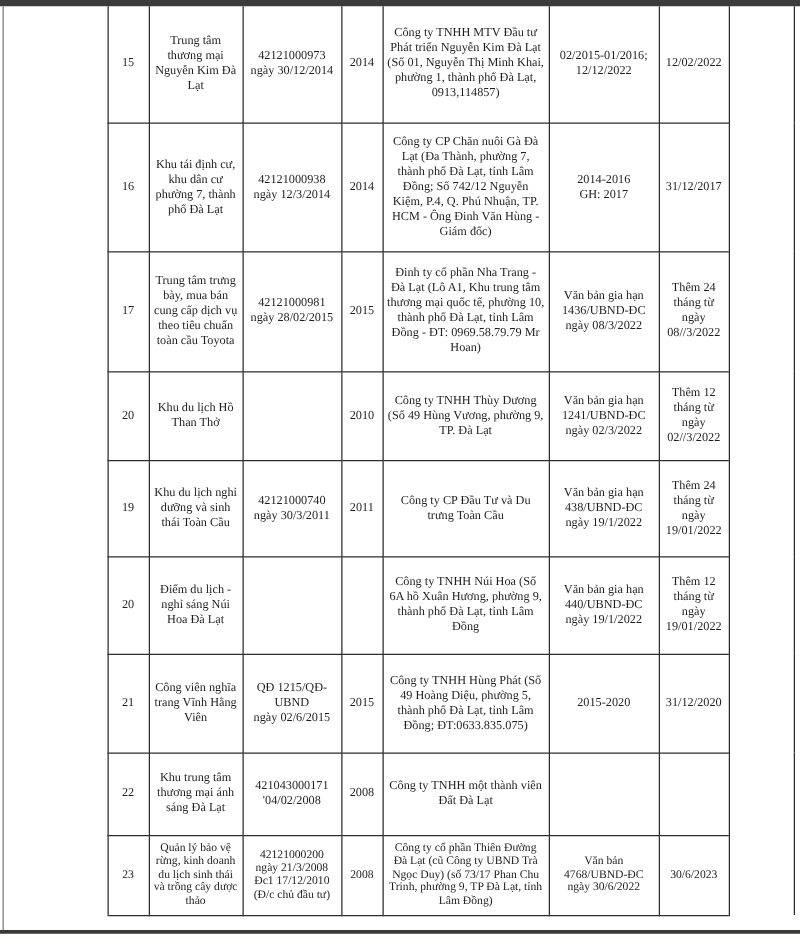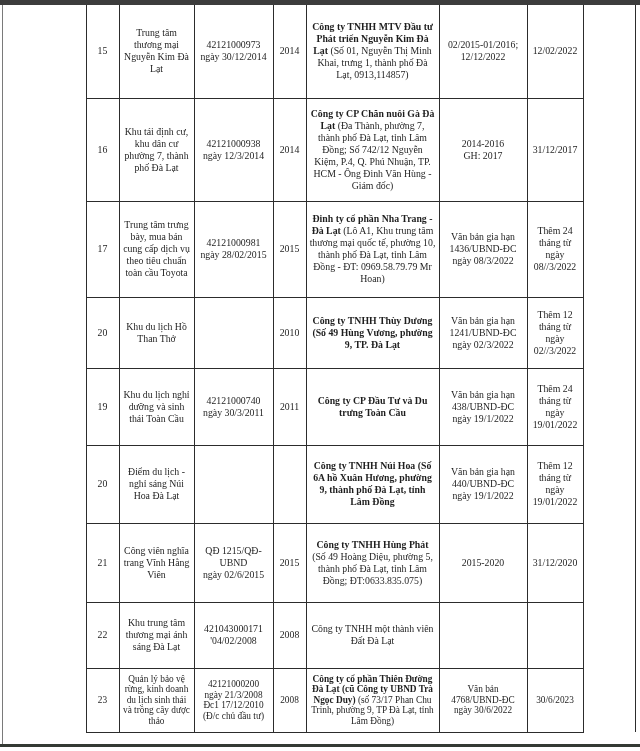--- a/index.html
+++ b/index.html
@@ -8,21 +8,21 @@
   #topbar{position:absolute;left:0;top:0;width:640px;height:5px;background:#3c3c3c;}
   #bottombar{position:absolute;left:0;top:744px;width:640px;height:3px;background:#343a34;}
   #pageedge{position:absolute;left:2px;top:5px;width:1px;height:740px;background:#7a7a7a;}
   table{position:absolute;left:3px;top:5px;border-collapse:collapse;table-layout:fixed;width:632px;}
   td{border:1px solid #2c2c2c;padding:1px 3px;text-align:center;vertical-align:middle;
      font-size:9.8px;line-height:12px;overflow:hidden;word-wrap:break-word;}
   tr.first > td{border-top:none;}
   td.tall{border-top:none;border-bottom:none;}
   td.tall-left{border-left:none;}
   td.pre{white-space:pre-line;}
-  .cb{font-weight:bold;}
+  .cb{font-weight:normal;}
   tr.r23 td{font-size:9.3px;line-height:10.5px;}
   .c1{width:83px}.c2{width:33px}.c3{width:75px}.c4{width:79px}.c5{width:33px}
   .c6{width:133px}.c7{width:88px}.c8{width:56px}.c9{width:52px}
 </style>
 </head>
 <body>
 
 <div id="page">
   <div id="topbar"></div>
   <div id="pageedge"></div>
@@ -41,21 +41,21 @@
     </colgroup>
 
     <tbody>
         <tr class="first" style="height:93px">
       <td class="tall tall-left" rowspan="9"></td>
       <td>15</td>
       <td>Trung tâm thương mại Nguyễn Kim Đà Lạt</td>
       <td class="pre">42121000973
 ngày 30/12/2014</td>
       <td>2014</td>
-      <td><span class="cb">Công ty TNHH MTV Đầu tư Phát triển Nguyễn Kim Đà Lạt</span><span> (Số 01, Nguyễn Thị Minh Khai, trưng 1, thành phố Đà Lạt, 0913,114857)</span></td>
+      <td><span class="cb">Công ty TNHH MTV Đầu tư Phát triển Nguyễn Kim Đà Lạt</span><span> (Số 01, Nguyễn Thị Minh Khai, phường 1, thành phố Đà Lạt, 0913,114857)</span></td>
       <td class="pre">02/2015-01/2016;
 12/12/2022</td>
       <td class="pre">12/02/2022</td>
       <td class="tall" rowspan="9"></td>
     </tr>
 
     <tr style="height:103px">
       <td>16</td>
       <td>Khu tái định cư, khu dân cư phường 7, thành phố Đà Lạt</td>
       <td class="pre">42121000938

